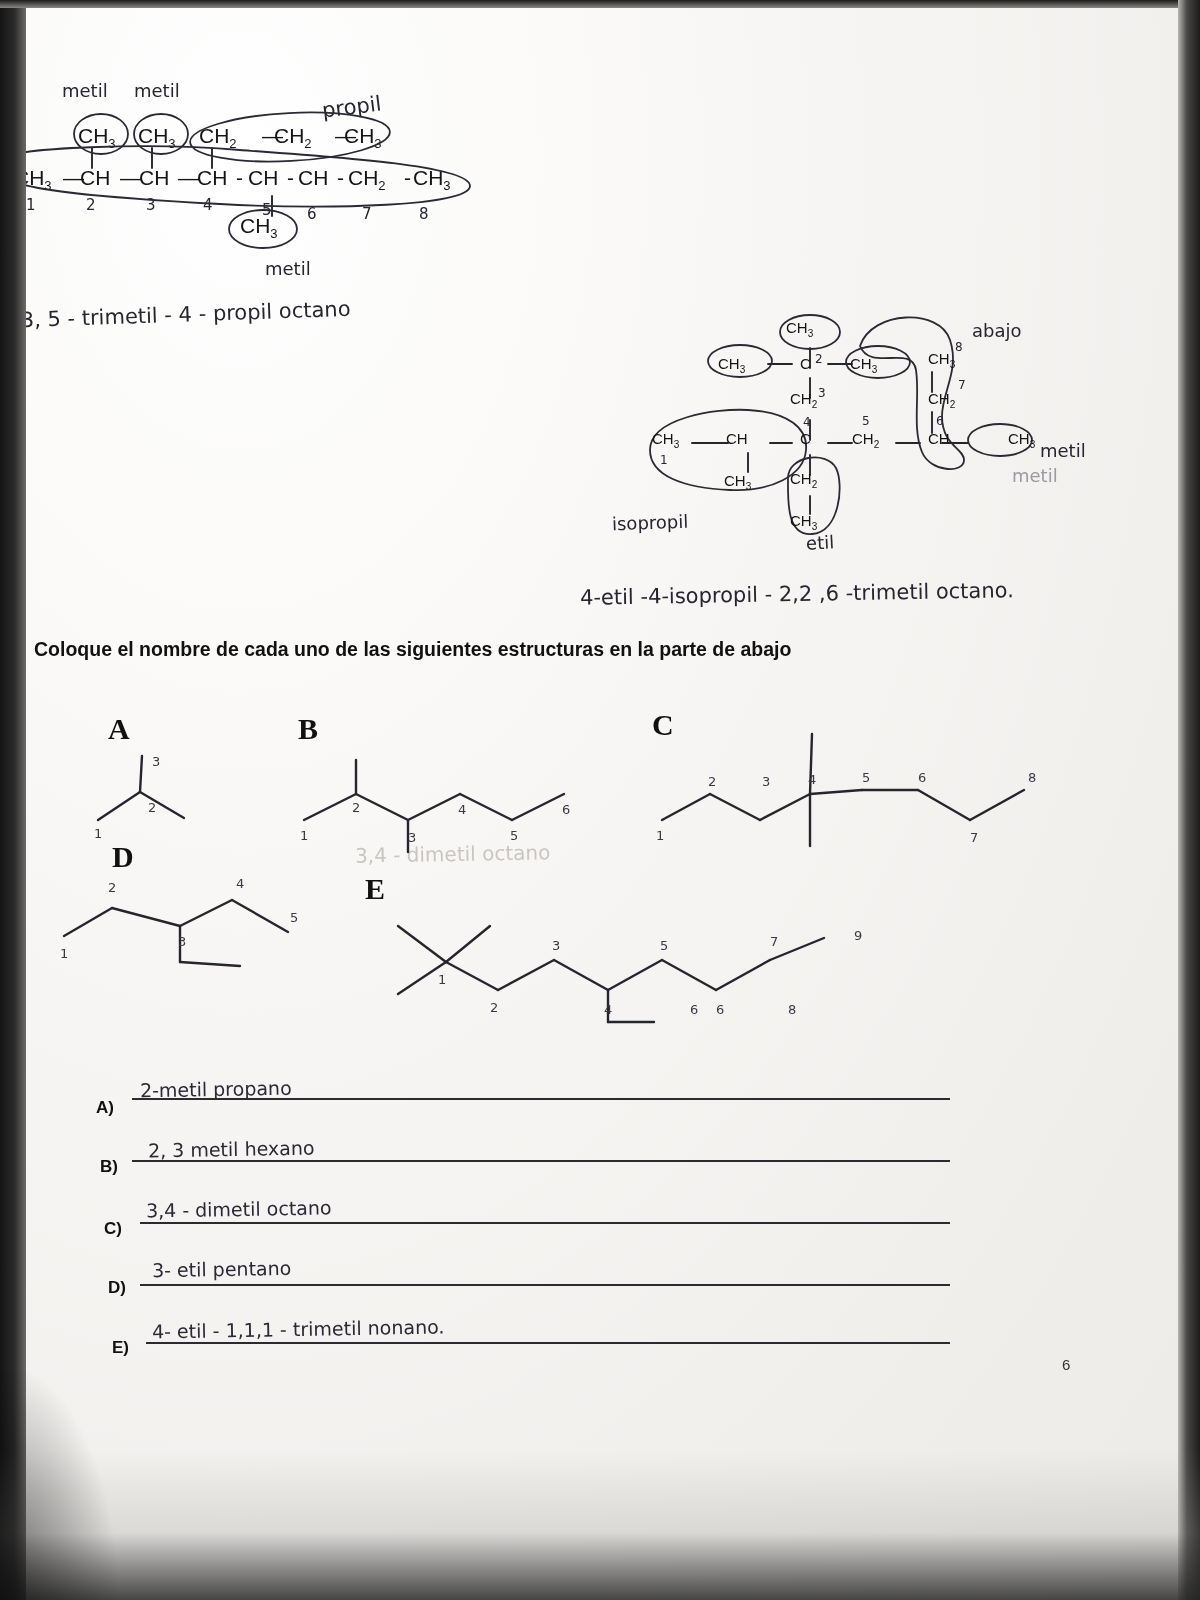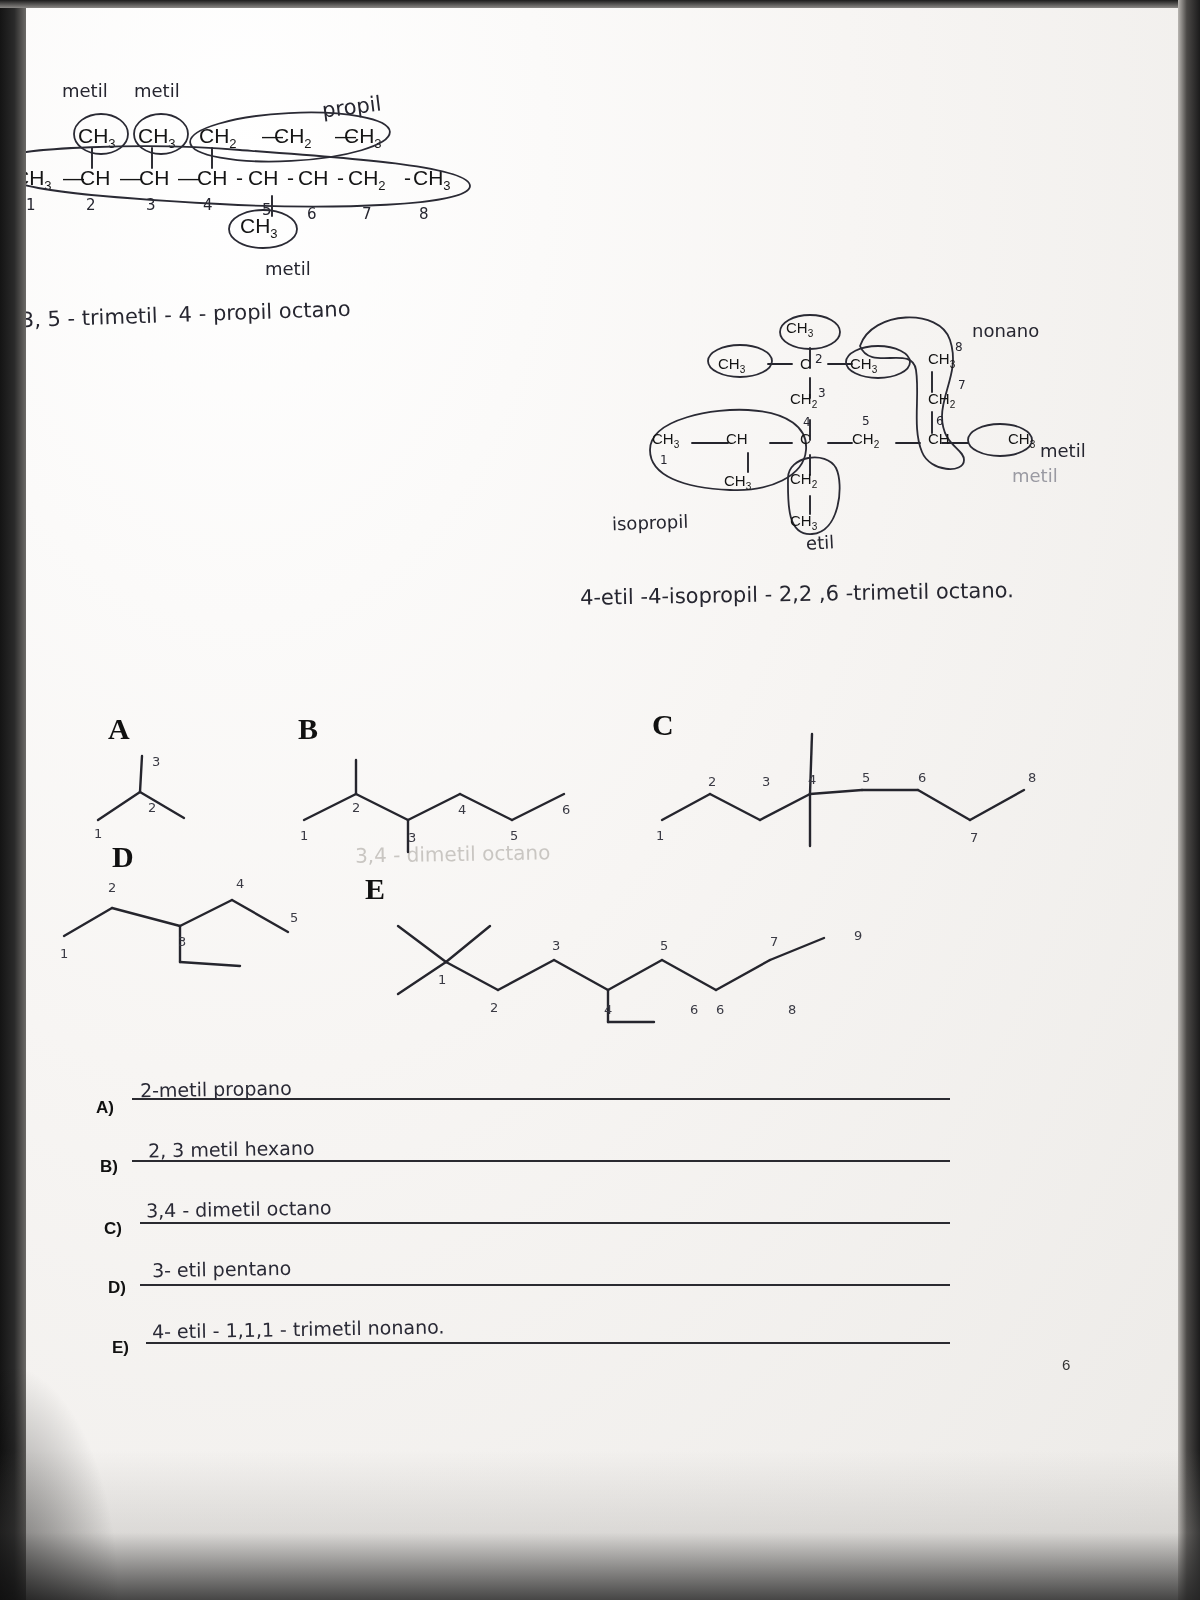--- a/index.html
+++ b/index.html
@@ -167,28 +167,29 @@
 
   <div class="hw sm abs" style="left:815px; top:352px; font-size:12px;">2</div>
   <div class="hw sm abs" style="left:818px; top:386px; font-size:12px;">3</div>
   <div class="hw sm abs" style="left:803px; top:415px; font-size:12px;">4</div>
   <div class="hw sm abs" style="left:862px; top:414px; font-size:12px;">5</div>
   <div class="hw sm abs" style="left:936px; top:414px; font-size:12px;">6</div>
   <div class="hw sm abs" style="left:958px; top:378px; font-size:12px;">7</div>
   <div class="hw sm abs" style="left:955px; top:340px; font-size:12px;">8</div>
   <div class="hw sm abs" style="left:660px; top:453px; font-size:12px;">1</div>
 
-  <div class="hw md abs" style="left:972px; top:320px;">nonano</div>
+  <div class="hw md abs" style="left:972px; top:320px;">abajo</div>
   <div class="hw md abs" style="left:612px; top:512px; transform:rotate(-2deg);">isopropil</div>
   <div class="hw md abs" style="left:806px; top:532px; transform:rotate(-3deg);">etil</div>
   <div class="hw md abs" style="left:1040px; top:440px;">metil</div>
   <div class="hw md abs" style="left:1012px; top:465px; color:#9a9aa2;">metil</div>
 
   <div class="hw lg abs" style="left:580px; top:582px; transform:rotate(-1deg);">4-etil -4-isopropil - 2,2 ,6 -trimetil octano.</div>
 
+  <div class="abs print" id="prompt">Coloque el nombre de cada uno de las siguientes estructuras en la parte de abajo</div>
 
   <div class="faint" style="left:355px; top:842px; transform:rotate(-1deg);">3,4 - dimetil octano</div>
 
   <div class="bigletter" style="left:108px; top:712px;">A</div>
   <svg class="abs" style="left:80px; top:750px; width:180px; height:110px;">
     <line class="bond" x1="18" y1="70" x2="60" y2="42"></line>
     <line class="bond" x1="60" y1="42" x2="104" y2="68"></line>
     <line class="bond" x1="60" y1="42" x2="62" y2="6"></line>
     <text class="num" x="72" y="16">3</text>
     <text class="num" x="68" y="62">2</text>

